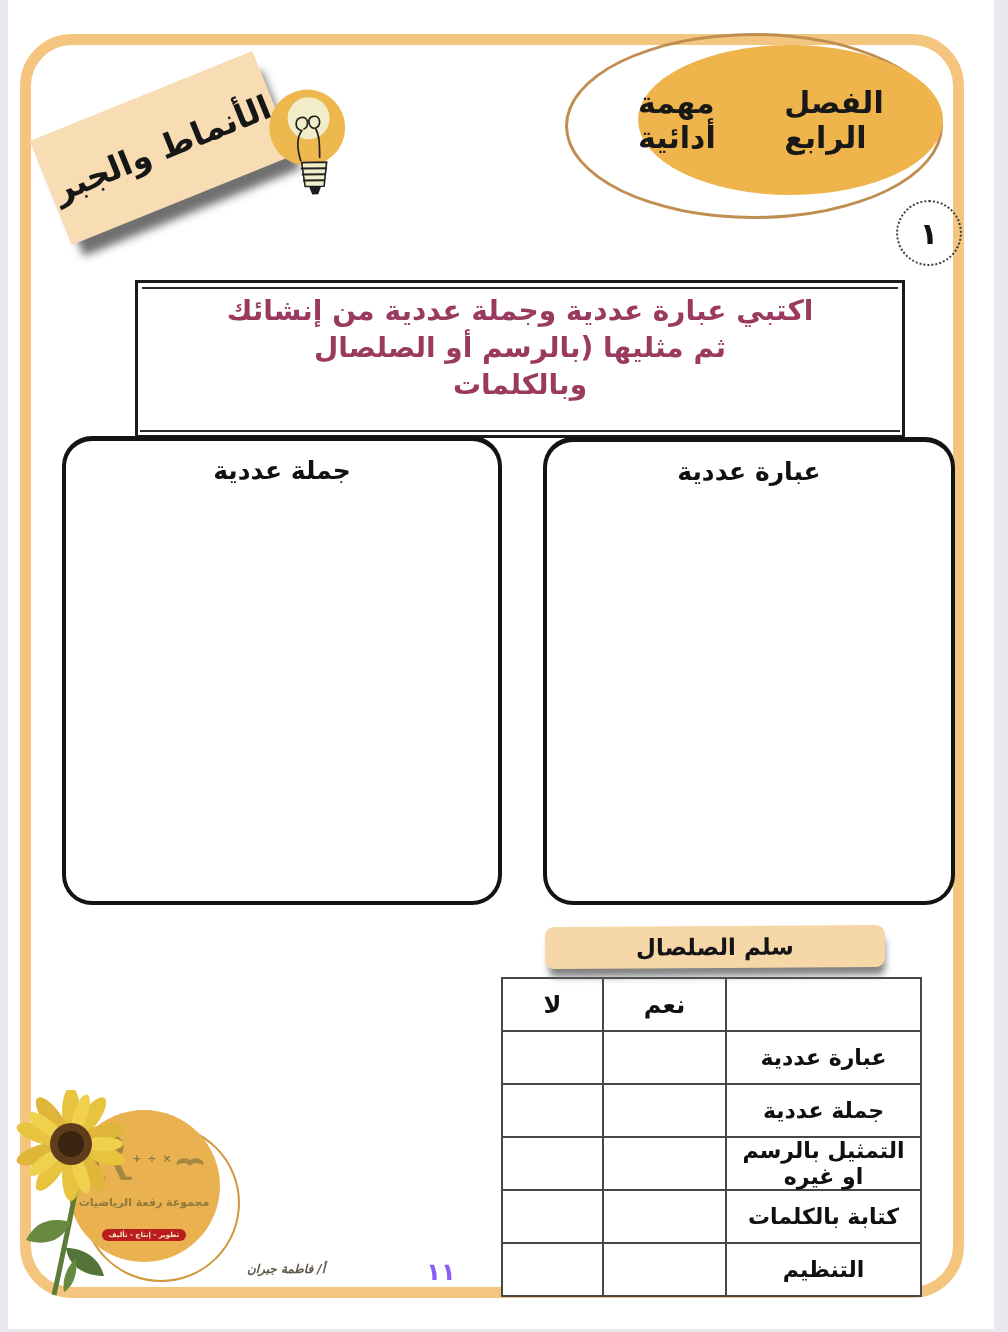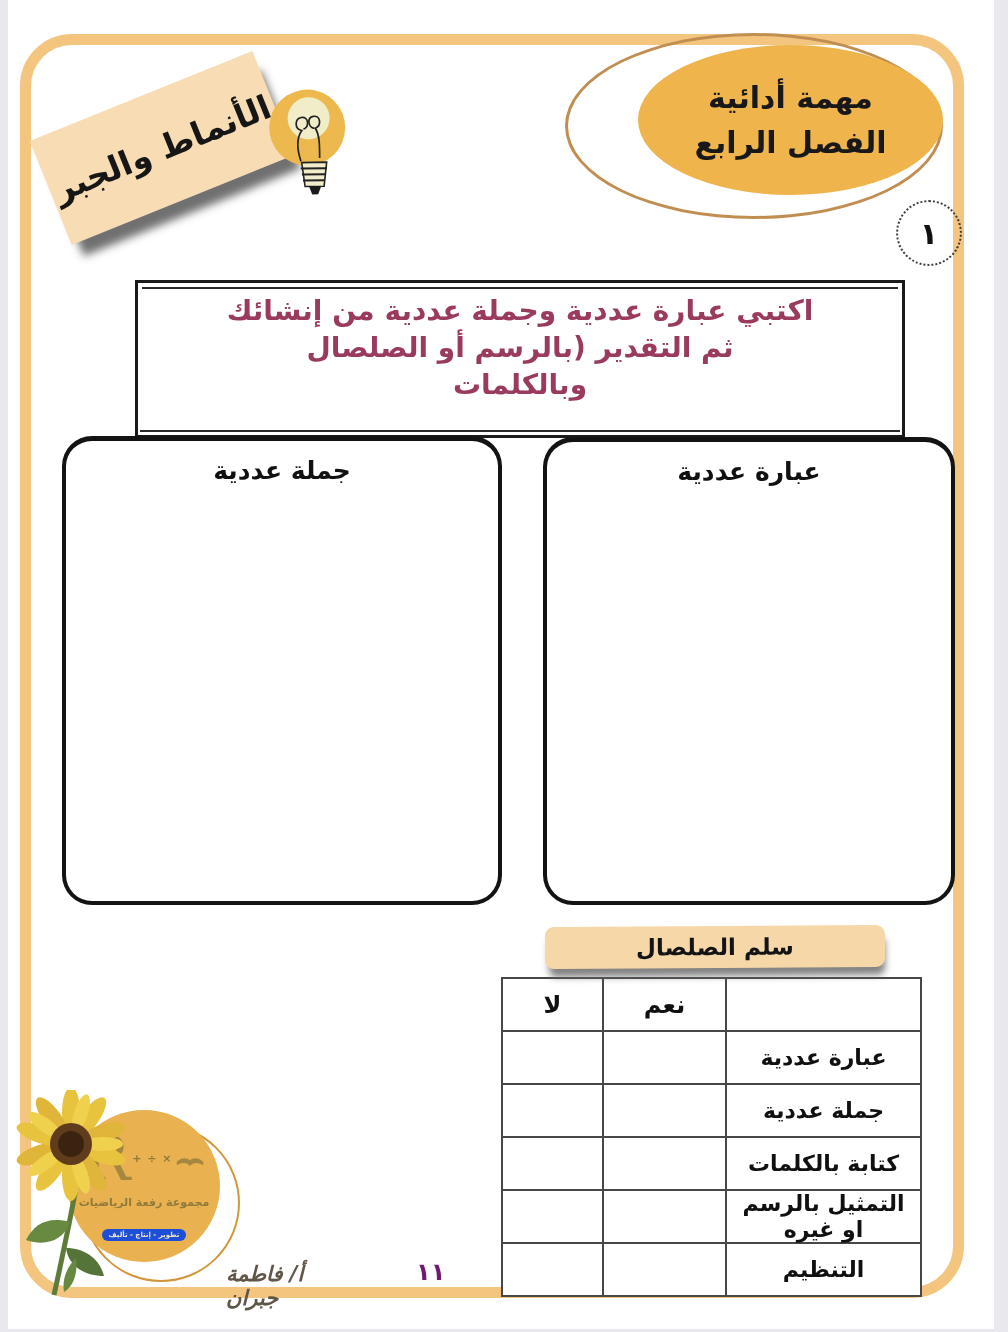--- a/index.html
+++ b/index.html
@@ -17,21 +17,21 @@
                display:flex; align-items:center; justify-content:center; z-index:2; }
   .unit-note span { font-size:33px; font-weight:bold; color:#161616; letter-spacing:1px; }
 
   .bulb { position:absolute; left:248px; top:78px; width:100px; height:138px; z-index:3; }
 
   
   .badge-outline { position:absolute; left:557px; top:33px; width:378px; height:186px;
                    border:3px solid #c18e52; border-radius:50%; }
   .badge-fill { position:absolute; left:630px; top:45px; width:305px; height:150px;
                 background:#efb44c; border-radius:50%;
-                display:flex; flex-direction:column; align-items:center; justify-content:center;
+                display:flex; flex-direction:row; align-items:center; justify-content:center;
                 gap:10px; z-index:2; }
   .badge-fill div { font-size:30px; font-weight:bold; color:#181818; }
 
   .task-circle { position:absolute; left:888px; top:200px; width:66px; height:66px;
                  border:2px dotted #3c3c3c; border-radius:50%;
                  display:flex; align-items:center; justify-content:center;
                  font-size:30px; font-weight:bold; color:#111; }
 
   
   .instruction { position:absolute; left:127px; top:280px; width:770px; height:158px;
@@ -71,29 +71,29 @@
   .logo-outline { position:absolute; left:74px; top:1124px; width:158px; height:158px;
                   border:2.5px solid #d2973c; border-radius:50%; }
   .logo-circle { position:absolute; left:60px; top:1110px; width:152px; height:152px;
                  background:#e9b150; border-radius:50%; z-index:2;
                  display:flex; flex-direction:column; align-items:center; justify-content:center; }
   .logo-top { display:flex; align-items:center; gap:2px; }
   .logo-letter { font-family:"DejaVu Serif", serif; font-size:62px; line-height:0.9;
                  color:#a5873f; }
   .logo-symbols { font-size:11px; font-weight:bold; color:#8f7a3c; letter-spacing:1px; }
   .logo-name { font-size:11px; font-weight:bold; color:#8f7a3c; margin-top:10px; }
-  .logo-badge { margin-top:20px; background:#1d4ed8; color:#f4e8c8; font-size:7px;
+  .logo-badge { margin-top:20px; background:#b91c1c; color:#f4e8c8; font-size:7px;
                 font-weight:bold; padding:2px 6px; border-radius:7px; }
 
   .sunflower { position:absolute; left:8px; top:1090px; width:120px; height:210px; z-index:3; }
 
-  .teacher-sign { position:absolute; left:218px; top:1262px; width:120px; text-align:left;
-                  font-style:italic; font-size:21px; font-weight:bold; color:#5f5648; }
-  .page-number { position:absolute; left:408px; top:1258px; width:50px; 
-                 font-size:24px; font-weight:bold; color:#701a75; }
+  .teacher-sign { position:absolute; left:218px; top:1262px; width:120px; text-align:center;
+                  font-style:italic; font-size:12px; font-weight:bold; color:#5f5648; }
+  .page-number { position:absolute; left:408px; top:1258px; width:50px; text-align:center;
+                 font-size:24px; font-weight:bold; color:#8b5cf6; }
 </style>
 </head>
 <body>
 
 <div class="viewport">
   <div class="sheet">
 
     <div class="frame"></div>
 
     <div class="unit-note">
@@ -121,21 +121,21 @@
     <div class="badge-fill">
       <div>مهمة أدائية</div>
       <div>الفصل الرابع</div>
     </div>
     <div class="task-circle">
       <span>١</span>
     </div>
 
     <div class="instruction" dir="rtl">
       <div>اكتبي عبارة  عددية وجملة عددية من إنشائك</div>
-      <div>ثم التقدير (بالرسم أو الصلصال</div>
+      <div>ثم مثليها (بالرسم أو الصلصال</div>
       <div>وبالكلمات</div>
     </div>
 
     <div class="answer-box box-expression">
       <div class="label">عبارة عددية</div>
     </div>
     <div class="answer-box box-sentence">
       <div class="label">جملة عددية</div>
     </div>
 
@@ -155,26 +155,26 @@
           <td class="col-label">عبارة عددية</td>
           <td class="col-yes"></td>
           <td class="col-no"></td>
         </tr>
         <tr>
           <td class="col-label">جملة عددية</td>
           <td class="col-yes"></td>
           <td class="col-no"></td>
         </tr>
         <tr>
+          <td class="col-label">التمثيل بالرسم او غيره</td>
+          <td class="col-yes"></td>
+          <td class="col-no"></td>
+        </tr>
+        <tr>
           <td class="col-label">كتابة بالكلمات</td>
-          <td class="col-yes"></td>
-          <td class="col-no"></td>
-        </tr>
-        <tr>
-          <td class="col-label">التمثيل بالرسم او غيره</td>
           <td class="col-yes"></td>
           <td class="col-no"></td>
         </tr>
         <tr>
           <td class="col-label">التنظيم</td>
           <td class="col-yes"></td>
           <td class="col-no"></td>
         </tr>
       </tbody>
         </table>

